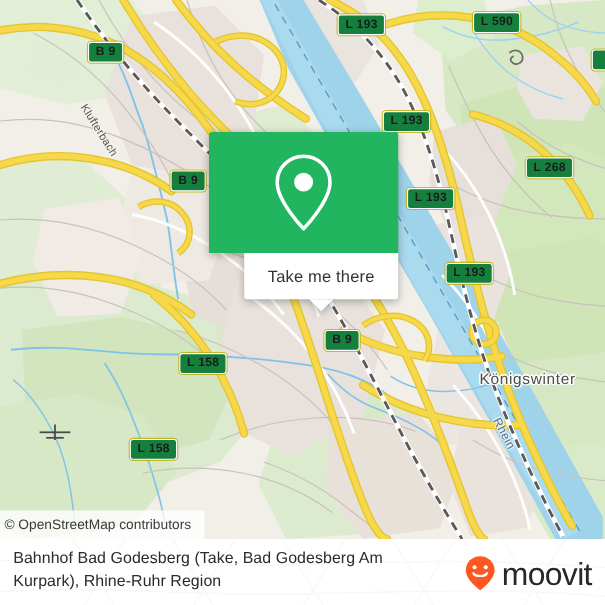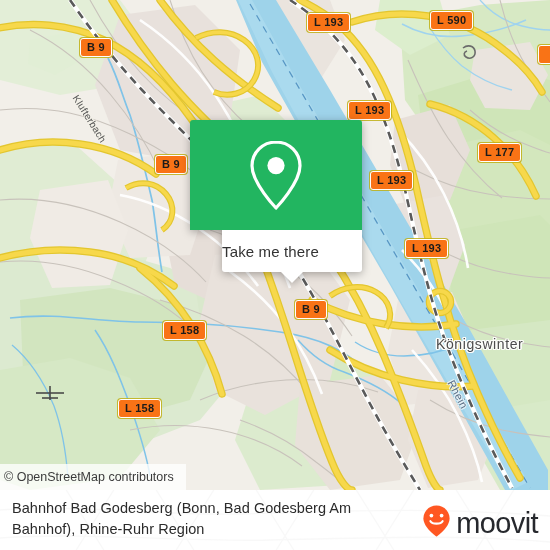--- a/index.html
+++ b/index.html
@@ -32,21 +32,21 @@
     position: absolute;
     left: 0; top: 0;
     width: 550px;
     height: 490px;
     display: block;
   }
 
   
   .shield {
     position: absolute;
-    background: #f97316;
+    background: #15803d;
     border: 1.5px solid #ffffff;
     border-radius: 3px;
     box-shadow: 0 0 0 1px rgba(190,175,20,.85);
     color: #1b1b1b;
     font-family: "Liberation Sans", sans-serif;
     font-size: 11px;
     font-weight: bold;
     line-height: 15px;
     height: 15px;
     padding: 1px 6px 1px 6px;
@@ -106,21 +106,21 @@
     display: flex;
     align-items: center;
     justify-content: center;
   }
   #callout-foot {
     height: 42px;
     background: #ffffff;
     border-radius: 0 0 3px 3px;
     display: flex;
     align-items: center;
-    justify-content: flex-start;
+    justify-content: center;
     position: relative;
     margin-left: 32px;
   }
   #callout-label {
     color: #333333;
     font-family: "Liberation Sans", sans-serif;
     font-size: 15px;
     letter-spacing: .15px;
   }
   #callout-tail {
@@ -353,21 +353,21 @@
     </svg>
 
     <div class="shield" style="left:80px;  top:38px;">B 9</div>
     <div class="shield" style="left:155px; top:155px;">B 9</div>
     <div class="shield" style="left:295px; top:300px;">B 9</div>
     <div class="shield" style="left:307px; top:13px;">L 193</div>
     <div class="shield" style="left:348px; top:101px;">L 193</div>
     <div class="shield" style="left:370px; top:171px;">L 193</div>
     <div class="shield" style="left:405px; top:239px;">L 193</div>
     <div class="shield" style="left:430px; top:11px;">L 590</div>
-    <div class="shield" style="left:478px; top:143px;">L 177</div>
+    <div class="shield" style="left:478px; top:143px;">L 268</div>
     <div class="shield" style="left:163px; top:321px;">L 158</div>
     <div class="shield" style="left:118px; top:399px;">L 158</div>
 
     <div class="shield" style="left:538px; top:45px; width:20px; overflow:hidden;"></div>
 
     <div class="place-label" style="left:436px; top:336px;">Königswinter</div>
     <div class="water-label" style="left:456px; top:378px; transform:rotate(62deg); transform-origin:0 0;">Rhein</div>
     <div class="stream-label" style="left:80px; top:93px; transform:rotate(58deg); transform-origin:0 0;">Klufterbach</div>
 
     <div id="callout">
@@ -397,21 +397,21 @@
         <path d="M120,-10 L70,70"></path>
         <path d="M220,-10 L170,70"></path>
         <path d="M320,-10 L270,70"></path>
         <path d="M420,-10 L370,70"></path>
         <path d="M520,-10 L470,70"></path>
         <path d="M0,20 C80,14 160,26 240,24 C330,22 420,16 550,26"></path>
         <path d="M0,48 C90,42 180,52 270,50 C370,48 460,44 550,52"></path>
       </g>
     </svg>
 
-    <div id="footer-title">Bahnhof Bad Godesberg (Bonn, Bad Godesberg Am Bahnhof), Rhine-Ruhr Region</div>
+    <div id="footer-title">Bahnhof Bad Godesberg (Take, Bad Godesberg Am Kurpark), Rhine-Ruhr Region</div>
 
     <div id="moovit-logo">
       <svg width="33" height="34" viewBox="0 0 33 34">
         <path d="M16.5 1.6 C9.2 1.6 3.4 7.3 3.4 14.4 C3.4 23.4 16.5 32.6 16.5 32.6 C16.5 32.6 29.6 23.4 29.6 14.4 C29.6 7.3 23.8 1.6 16.5 1.6 Z" fill="#ff5722"></path>
         <circle cx="11.4" cy="11.6" r="1.85" fill="#ffffff"></circle>
         <circle cx="21.6" cy="11.6" r="1.85" fill="#ffffff"></circle>
         <path d="M10.4 17.2 C12.2 20.4 20.8 20.4 22.6 17.2" fill="none" stroke="#ffffff" stroke-width="2.1" stroke-linecap="round"></path>
       </svg>
       <span id="moovit-word">moovit</span>
     </div>

